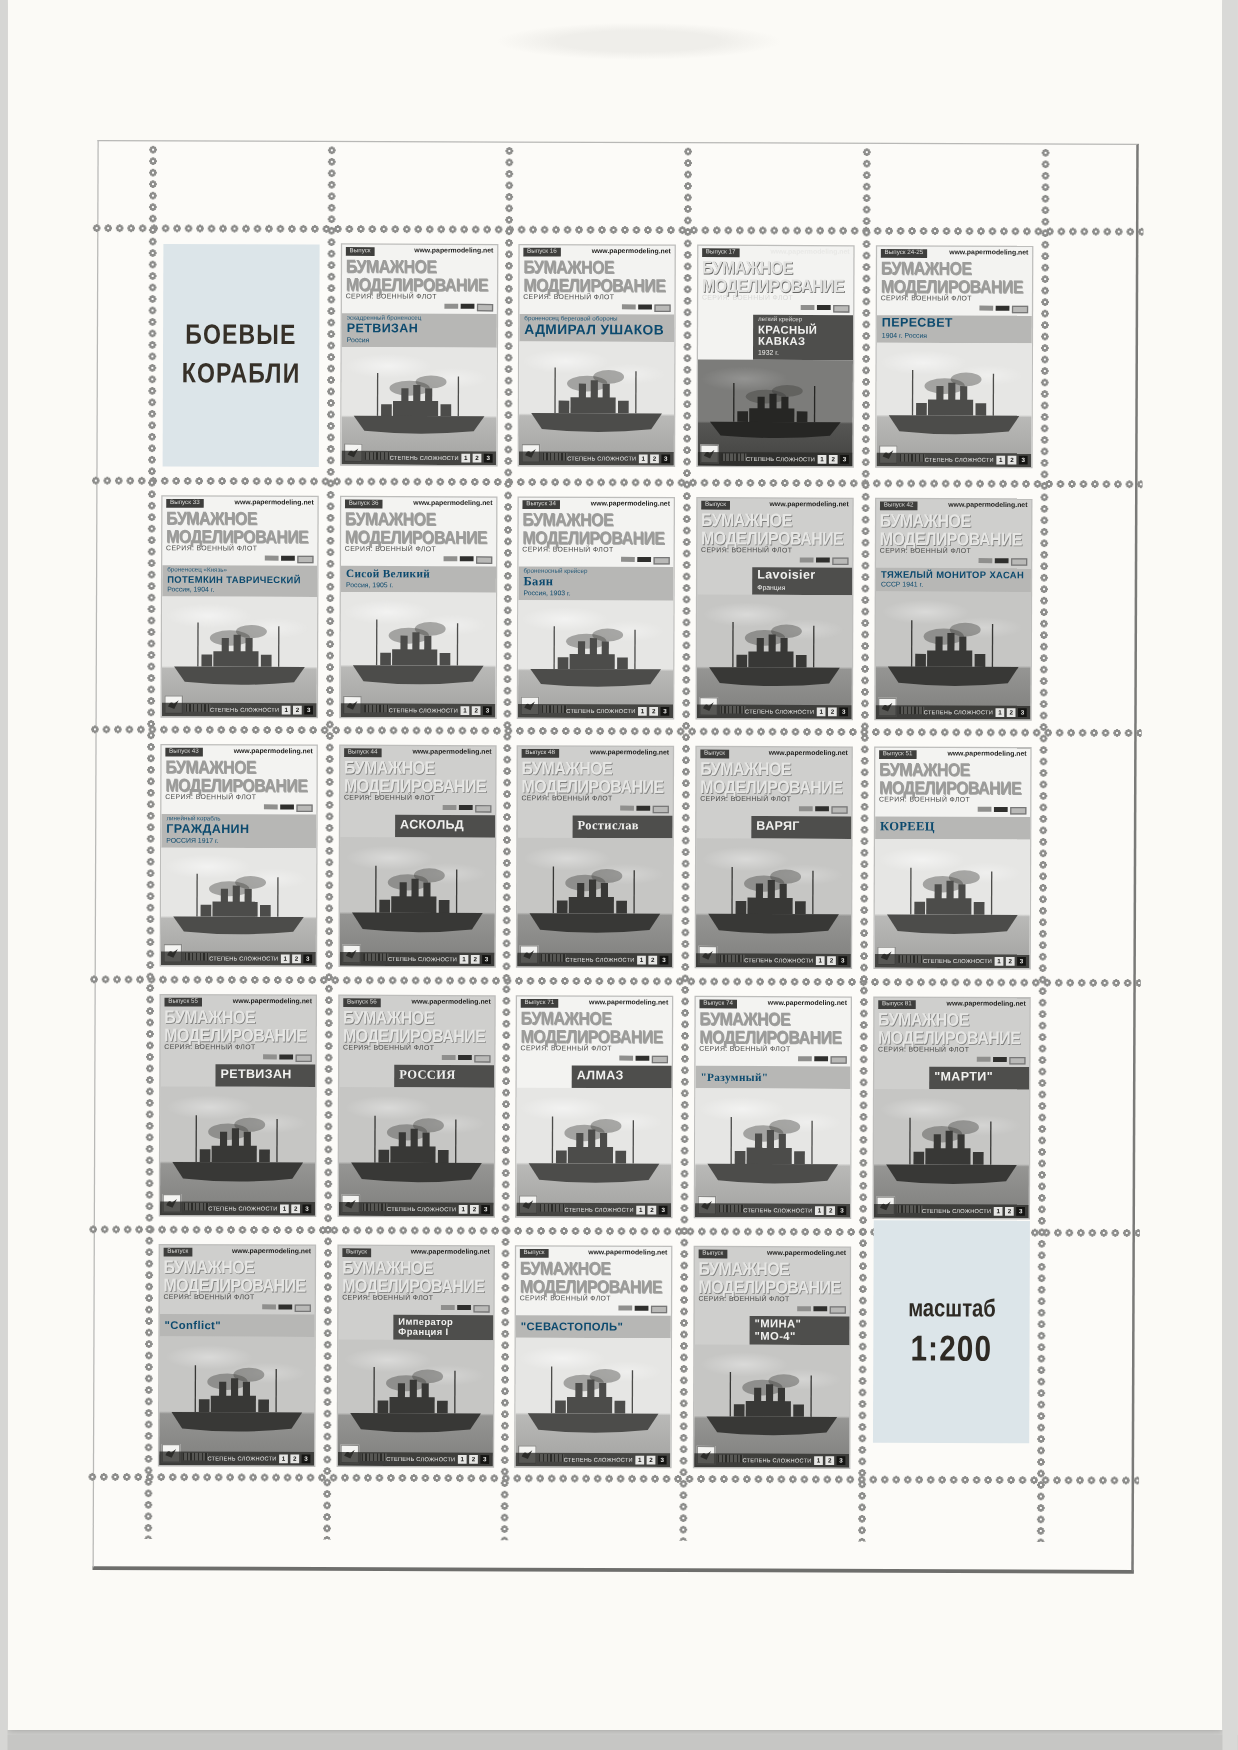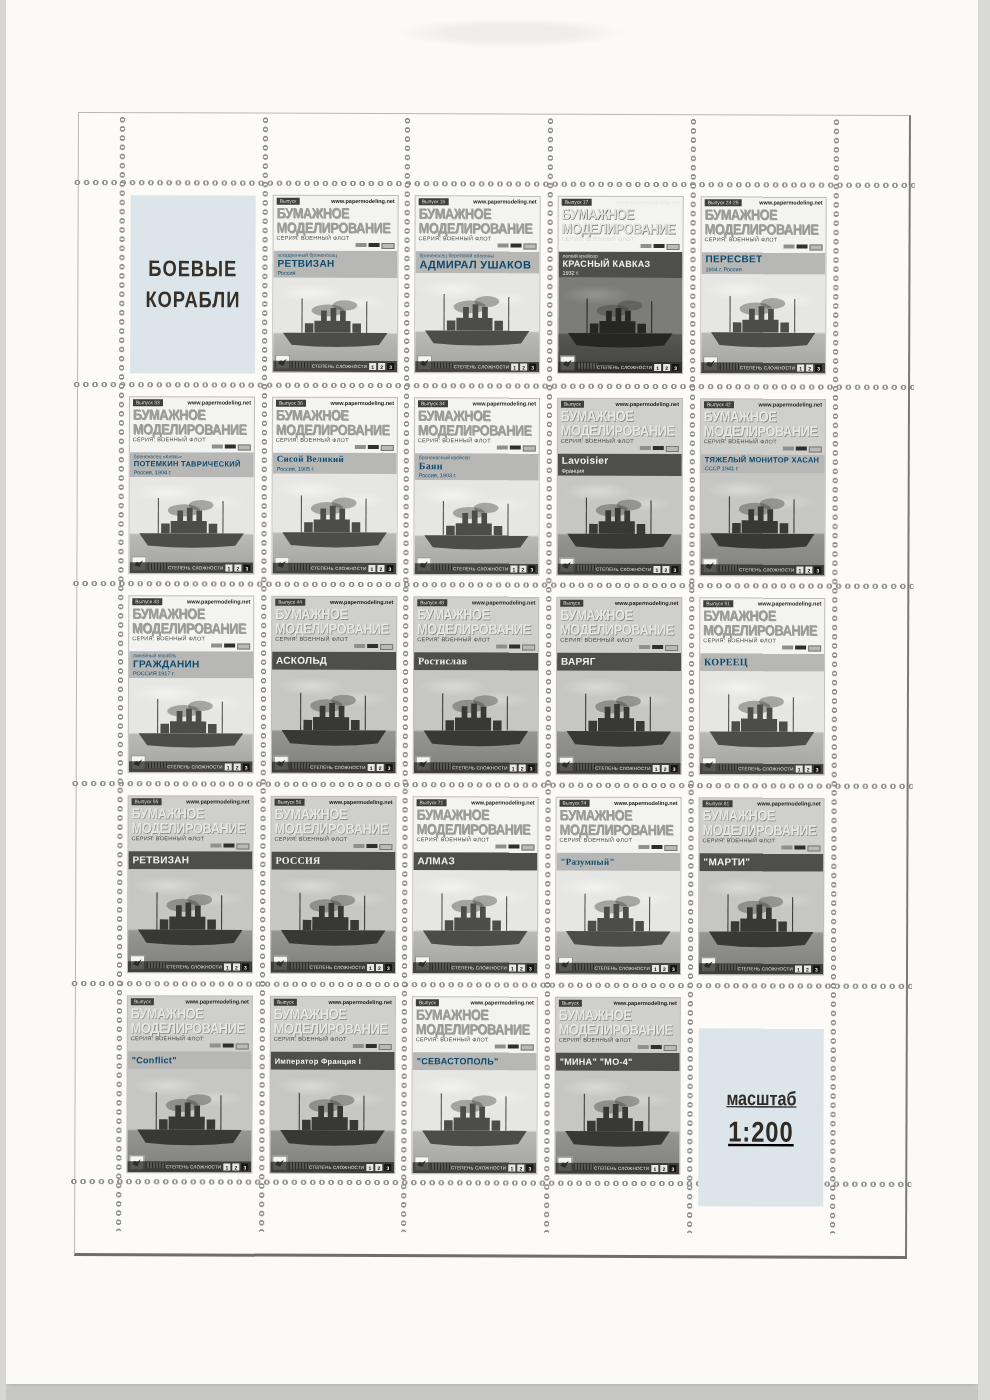--- a/index.html
+++ b/index.html
@@ -42,21 +42,21 @@
   .tone-mid .masthead{color:#e6e6e4;text-shadow:.6px .6px 0 rgba(70,70,68,.6);}
   .tone-dark .masthead{color:#e2e2e0;text-shadow:.6px .6px 0 rgba(40,40,38,.7);}
   .series{padding:3px 3px 0 3px;font-size:5.5px;color:#4a4a48;letter-spacing:.3px;}
   .tone-dark .series{color:#d8d8d6;}
   .pricebar{display:flex;justify-content:flex-end;gap:2px;padding:2px 3px 1px 3px;}
   .chip{width:11px;height:4px;background:#8f8f8d;}
   .chip.c2{background:#2f2f2d;}
   .chip.c3{background:#b9b9b7;border:.5px solid #777;}
   .namebar{margin-top:1px;padding:2px 4px;min-height:14px;display:flex;flex-direction:column;justify-content:center;}
   .band-light .namebar{background:#b7b7b5;color:#0c4a6e;}
-  .band-dark .namebar{background:#4e4e4c;color:#f1f1ef;}
+  .band-dark .namebar{background:#4e4e4c;color:#f1f1ef;margin-left:44px;}
   .ship-type{font-size:5px;opacity:.85;line-height:1.1;}
   .ship-type:empty,.ship-year:empty{display:none;}
   .ship-name{font-size:10px;font-weight:bold;letter-spacing:.3px;line-height:1.05;}
   .serif .ship-name{font-family:"Liberation Serif",serif;}
   .ship-year{font-size:5.5px;margin-top:1px;}
   .photo{flex:1;position:relative;overflow:hidden;}
   .tone-light .photo{background:
     radial-gradient(ellipse 50px 14px at 30% 16%,rgba(255,255,255,.5),transparent 70%),
     radial-gradient(ellipse 40px 12px at 72% 26%,rgba(255,255,255,.35),transparent 70%),
     linear-gradient(#e6e6e4 0 58%,#b9b9b7 60%,#a2a2a0 100%);}
@@ -1253,21 +1253,21 @@
         <div class="barcode"></div>
         <div class="bottombar">
           <span class="diff-label">СТЕПЕНЬ СЛОЖНОСТИ</span>
           <span class="lvl">1</span>
           <span class="lvl">2</span>
           <span class="lvl last">3</span>
         </div>
       </div>
     </div>
   </div>
-      <div class="tint-cell" style="left: 623px; top: 913px; text-decoration: underline;">
+      <div class="tint-cell" style="left: 623px; top: 861px;">
         <div class="big2">масштаб</div>
         <div class="big3">1:200</div>
       </div>
     </div>
 </div>
 <div class="scan-edge-b"></div>
 <div class="scan-edge-l"></div>
 <div class="scan-edge-r"></div>
 
 </body></html>

